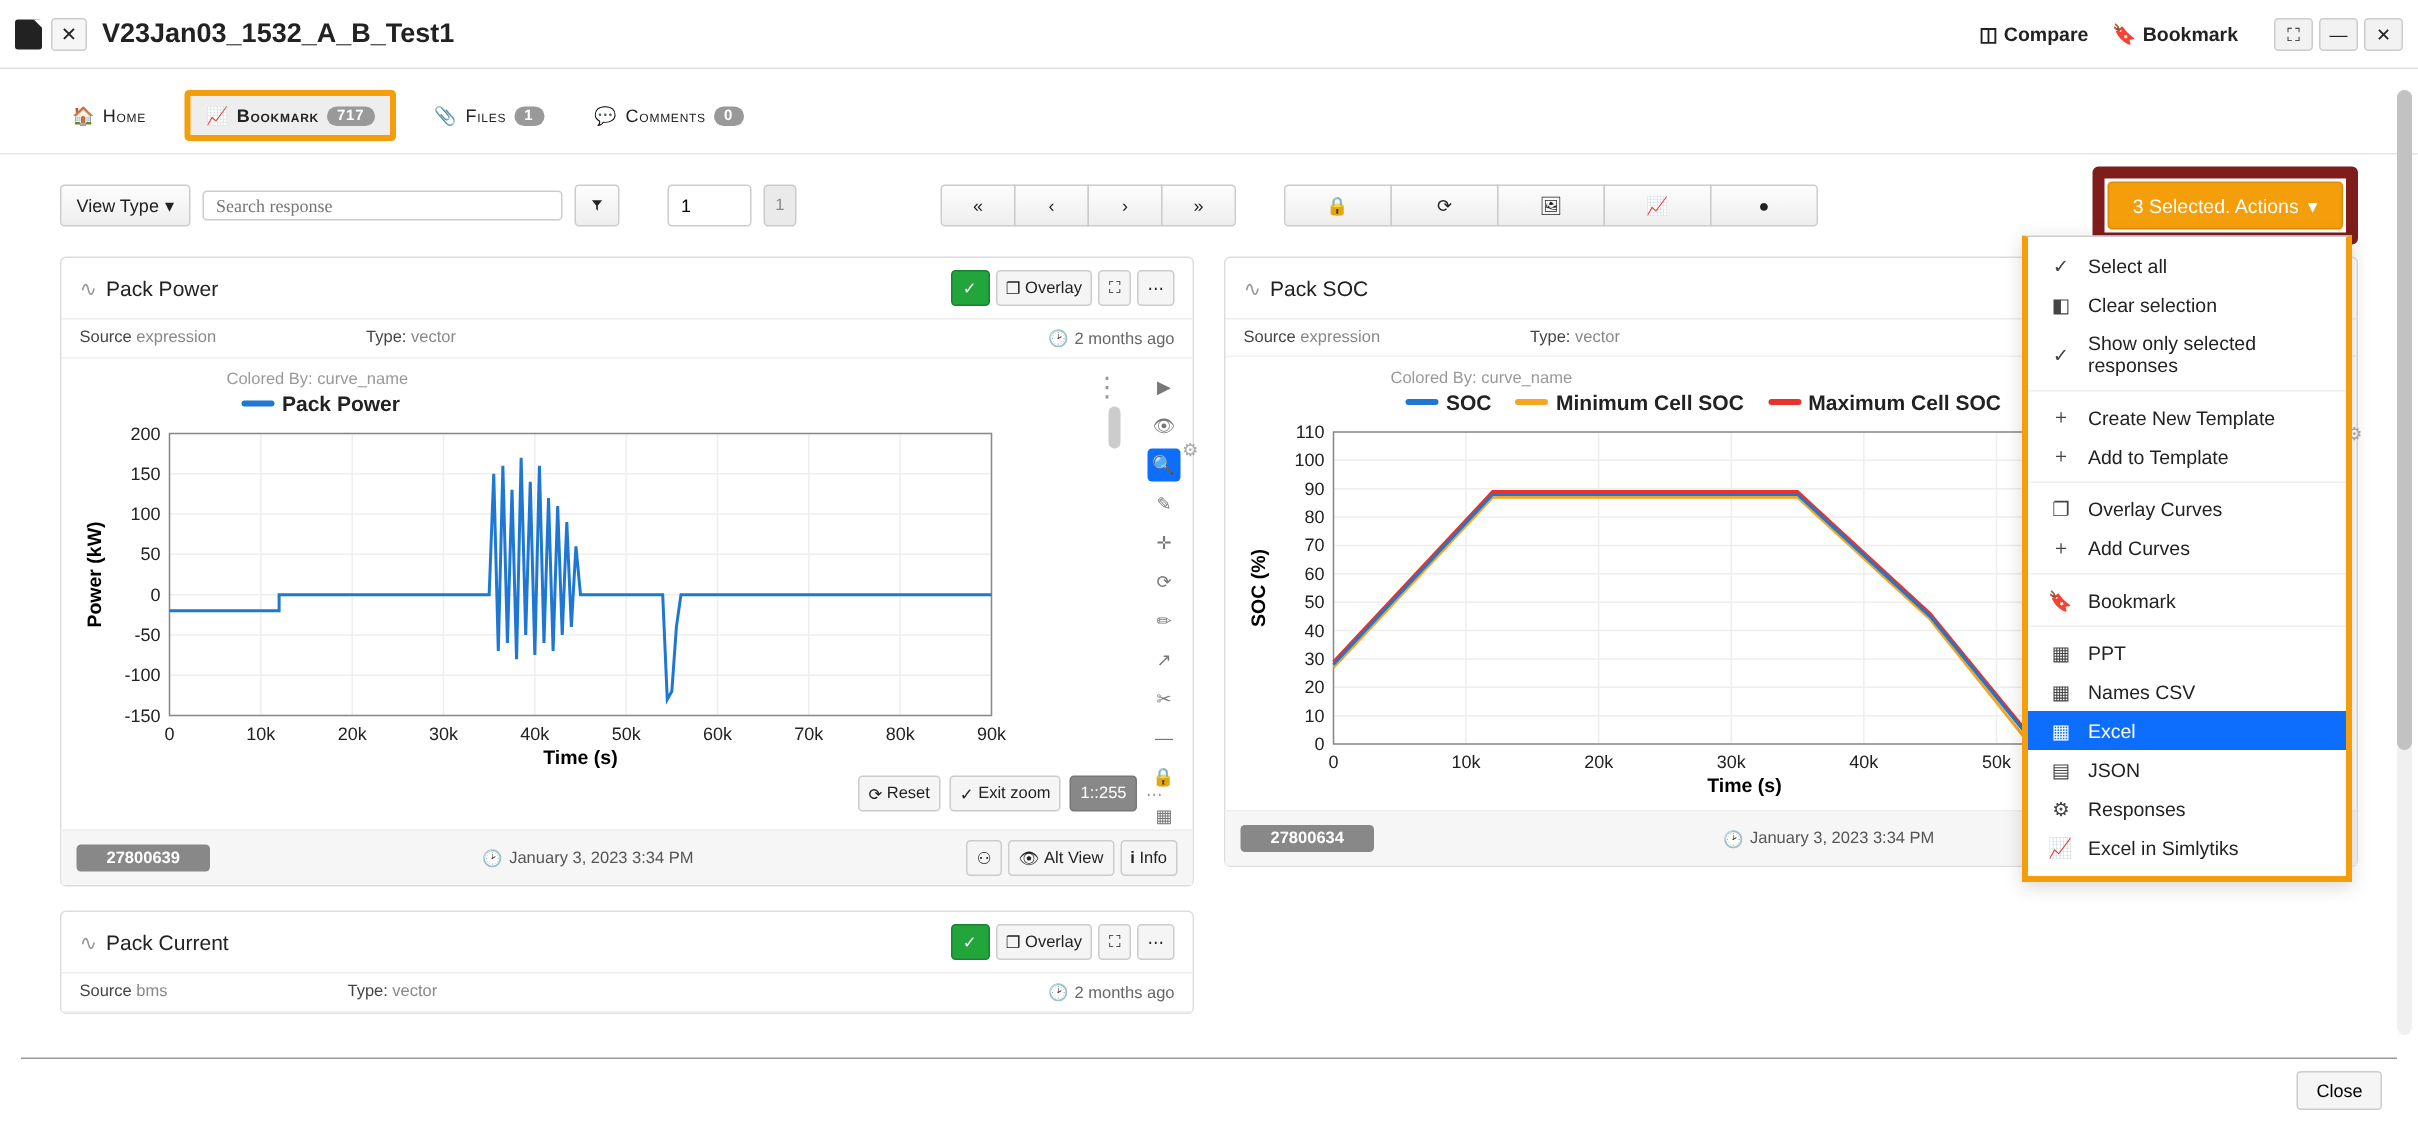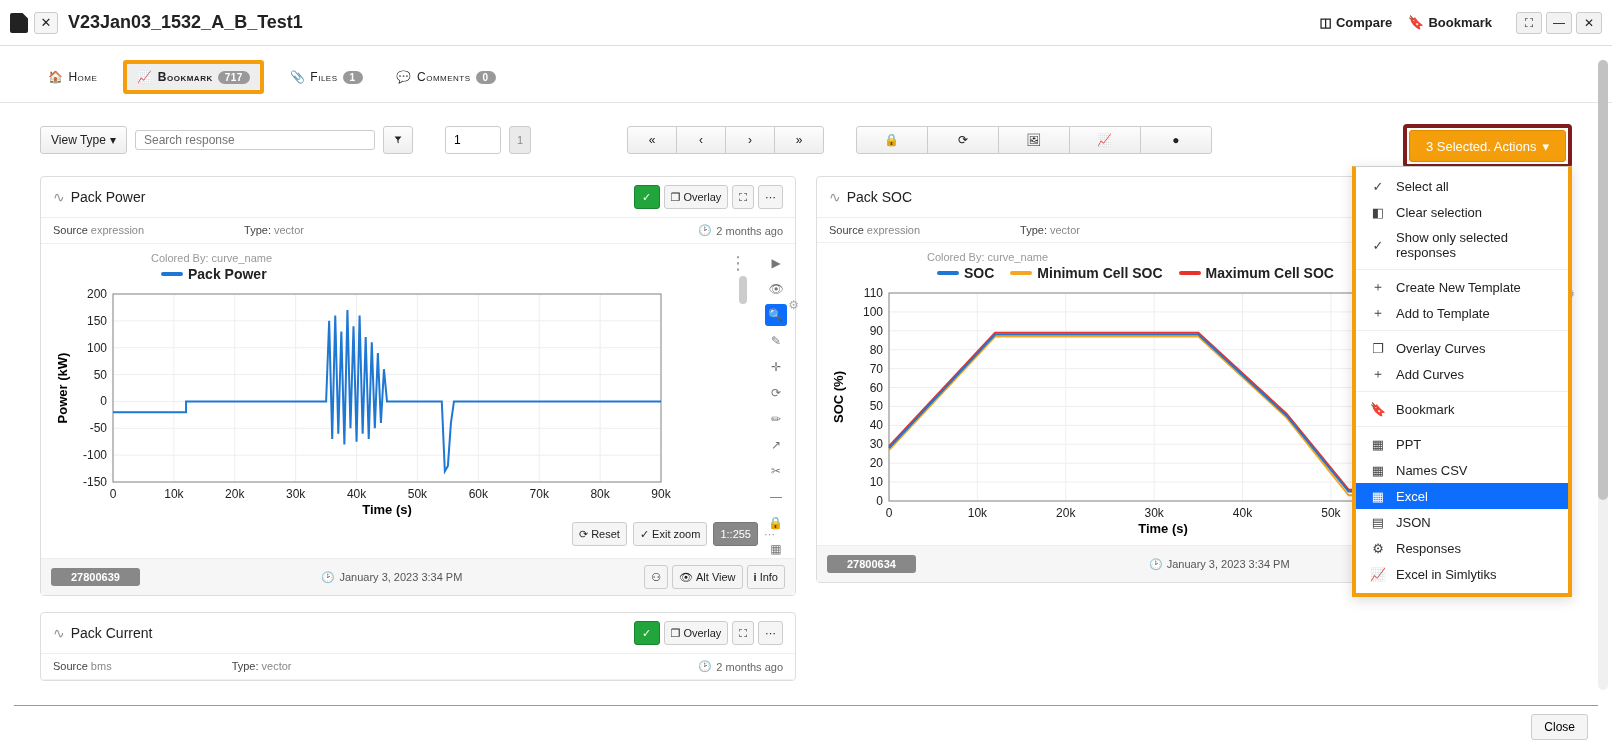--- a/index.html
+++ b/index.html
@@ -18,31 +18,31 @@
 
 
 .tabs { display: flex; align-items: center; gap: 18px; padding: 14px 40px 8px; border-bottom: 1px solid #e5e5e5; }
 .tab { display: flex; align-items: center; gap: 5px; font-size: 12px; font-variant: small-caps; letter-spacing: 0.5px; cursor: pointer; padding: 4px 8px; }
 .tab.active { background: #eee; border: 4px solid #f59e0b; border-radius: 3px; font-weight: 600; padding: 6px 10px; }
 .badge { background: #999; color: #fff; border-radius: 9px; padding: 1px 7px; font-size: 10px; font-weight: 600; }
 
 
 .toolbar { display: flex; align-items: center; padding: 8px 40px; gap: 8px; }
 .dropdown-btn, .btn { border: 1px solid #ccc; border-radius: 3px; background: linear-gradient(#fdfdfd,#eee); padding: 5px 10px; font-size: 12px; cursor: pointer; display: flex; align-items: center; gap: 4px; height: 28px; }
-.search-input { border: 1px solid #ccc; border-radius: 3px; padding: 5px 8px; height: 20px; width: 240px; font-size: 12px; }
+.search-input { border: 1px solid #ccc; border-radius: 3px; padding: 5px 8px; height: 20px; width: 240px; font-size: 12px; font-family: Liberation Serif, serif; }
 .filter-btn { height: 28px; width: 30px; display: flex; align-items: center; justify-content: center; }
 .page-input { border: 1px solid #ccc; border-radius: 3px; height: 28px; width: 56px; text-align: left; padding: 0 8px; font-size: 12px; }
 .grey-btn { border: 1px solid #ccc; background: #eaeaea; color: #888; height: 28px; width: 22px; border-radius: 3px; font-size: 11px; display: flex; align-items: center; justify-content: center;}
 .btn-group { display: inline-flex; }
 .btn-group .btn { border-radius: 0; margin-left: -1px; width: 50px; justify-content: center; }
 .btn-group .btn:first-child { border-radius: 3px 0 0 3px; margin-left: 0; }
 .btn-group .btn:last-child { border-radius: 0 3px 3px 0; }
 .btn-group-wide .btn { width: 72px; }
 .actions-btn { background: #f59e0b; color: #fff; border: 1px solid #e08b00; height: 32px; padding: 0 16px; border-radius: 3px; font-size: 13px; display: flex; align-items: center; gap: 6px; cursor: pointer; }
-.actions-wrap { position: relative; margin-left: auto; border: 4px solid #7f1d1d; border-radius: 4px; padding: 2px; margin-top: 13px; }
+.actions-wrap { position: relative; margin-left: auto; border: 8px solid #7f1d1d; border-radius: 4px; padding: 2px; }
 
 
 .dropdown { position: absolute; top: 38px; right: -4px; width: 220px; background: #fff; border: 1px solid #ccc; box-shadow: 0 3px 12px rgba(0,0,0,0.15); z-index: 100; padding: 6px 0; border-left: 4px solid #f59e0b; border-right: 4px solid #f59e0b; border-bottom: 4px solid #f59e0b; }
 .dropdown-item { display: flex; align-items: center; gap: 10px; padding: 5px 14px; font-size: 13px; cursor: pointer; }
 .dropdown-item.highlight { background: #0d6efd; color: #fff; }
 .dropdown-sep { height: 1px; background: #eee; margin: 4px 0; }
 .dd-icon { width: 16px; height: 16px; display: flex; align-items: center; justify-content: center; font-size: 13px; color: #444; flex-shrink: 0; }
 .highlight .dd-icon { color: #fff; }
 
 

